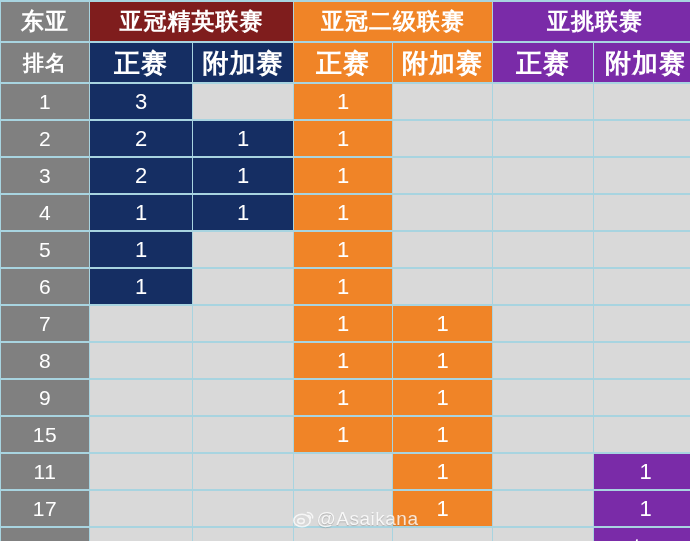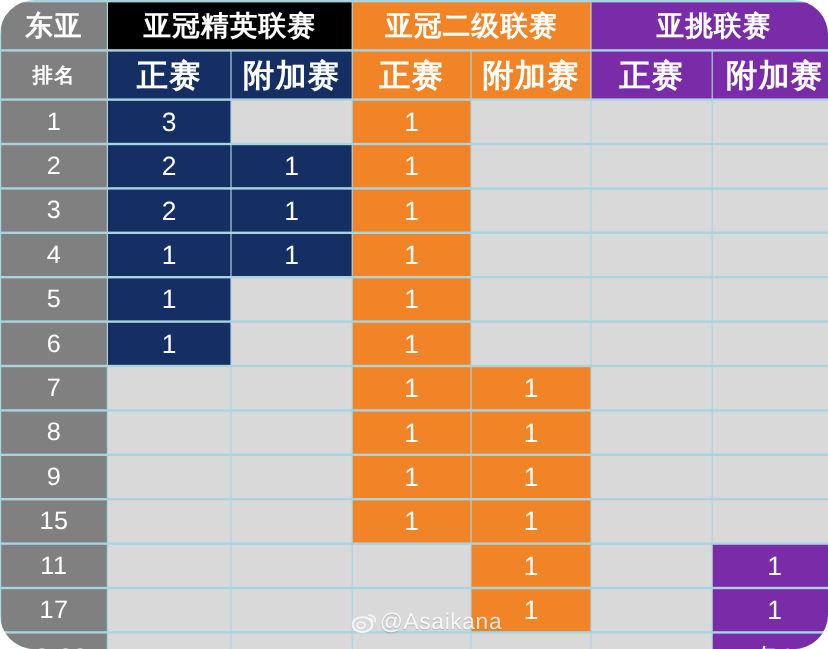--- a/index.html
+++ b/index.html
@@ -10,21 +10,20 @@
   body {
     font-family: "Liberation Sans", "DejaVu Sans", sans-serif;
   }
   #root {
     position: relative;
     width: 690px;
     height: 541px;
     overflow: hidden;
     background: #a8d4e0;
     box-sizing: border-box;
-    border-radius: 29px;
   }
   .grid {
     position: absolute;
     left: 0;
     top: 0;
     width: 690px;
     height: 541px;
     display: grid;
     grid-template-columns: 88px 102px 100px 98px 99px 100px 103px;
     grid-template-rows: 39px 39px repeat(12, 35px) 41px;
@@ -53,21 +52,21 @@
   .hdr-top {
     font-size: 23px;
     font-weight: bold;
     letter-spacing: 1px;
   }
   .hdr-sub {
     font-size: 26px;
     font-weight: bold;
     letter-spacing: 1px;
   }
-  .rank-head { font-size: 17px; font-weight: bold; letter-spacing: 1px; }
+  .rank-head { font-size: 21px; font-weight: bold; letter-spacing: 1px; }
 
   
   .rank-cell {
     font-size: 21px;
     font-weight: normal;
     letter-spacing: 0.5px;
   }
   .val-cell {
     font-size: 22px;
     font-weight: normal;
@@ -98,21 +97,21 @@
   }
   #watermark svg { display: block; }
 </style>
 </head>
 <body>
 
 <div id="root">
 
   <div class="grid" id="grid">
       <div class="cell c-gray hdr-top">东亚</div>
-      <div class="cell c-navy hdr-top span2" style="background: #000000;">亚冠精英联赛</div>
+      <div class="cell c-navy hdr-top span2" style="background: #7f1d1d;">亚冠精英联赛</div>
       <div class="cell c-orange hdr-top span2" style="background: rgb(240, 132, 39);">亚冠二级联赛</div>
       <div class="cell c-purple hdr-top span2" style="background: rgb(122, 43, 168);">亚挑联赛</div>
       <div class="cell c-gray rank-head">排名</div>
       <div class="cell c-navy hdr-sub">正赛</div>
       <div class="cell c-navy hdr-sub">附加赛</div>
       <div class="cell c-orange hdr-sub">正赛</div>
       <div class="cell c-orange hdr-sub">附加赛</div>
       <div class="cell c-purple hdr-sub">正赛</div>
       <div class="cell c-purple hdr-sub">附加赛</div>
       <div class="cell c-gray rank-cell">1</div>

